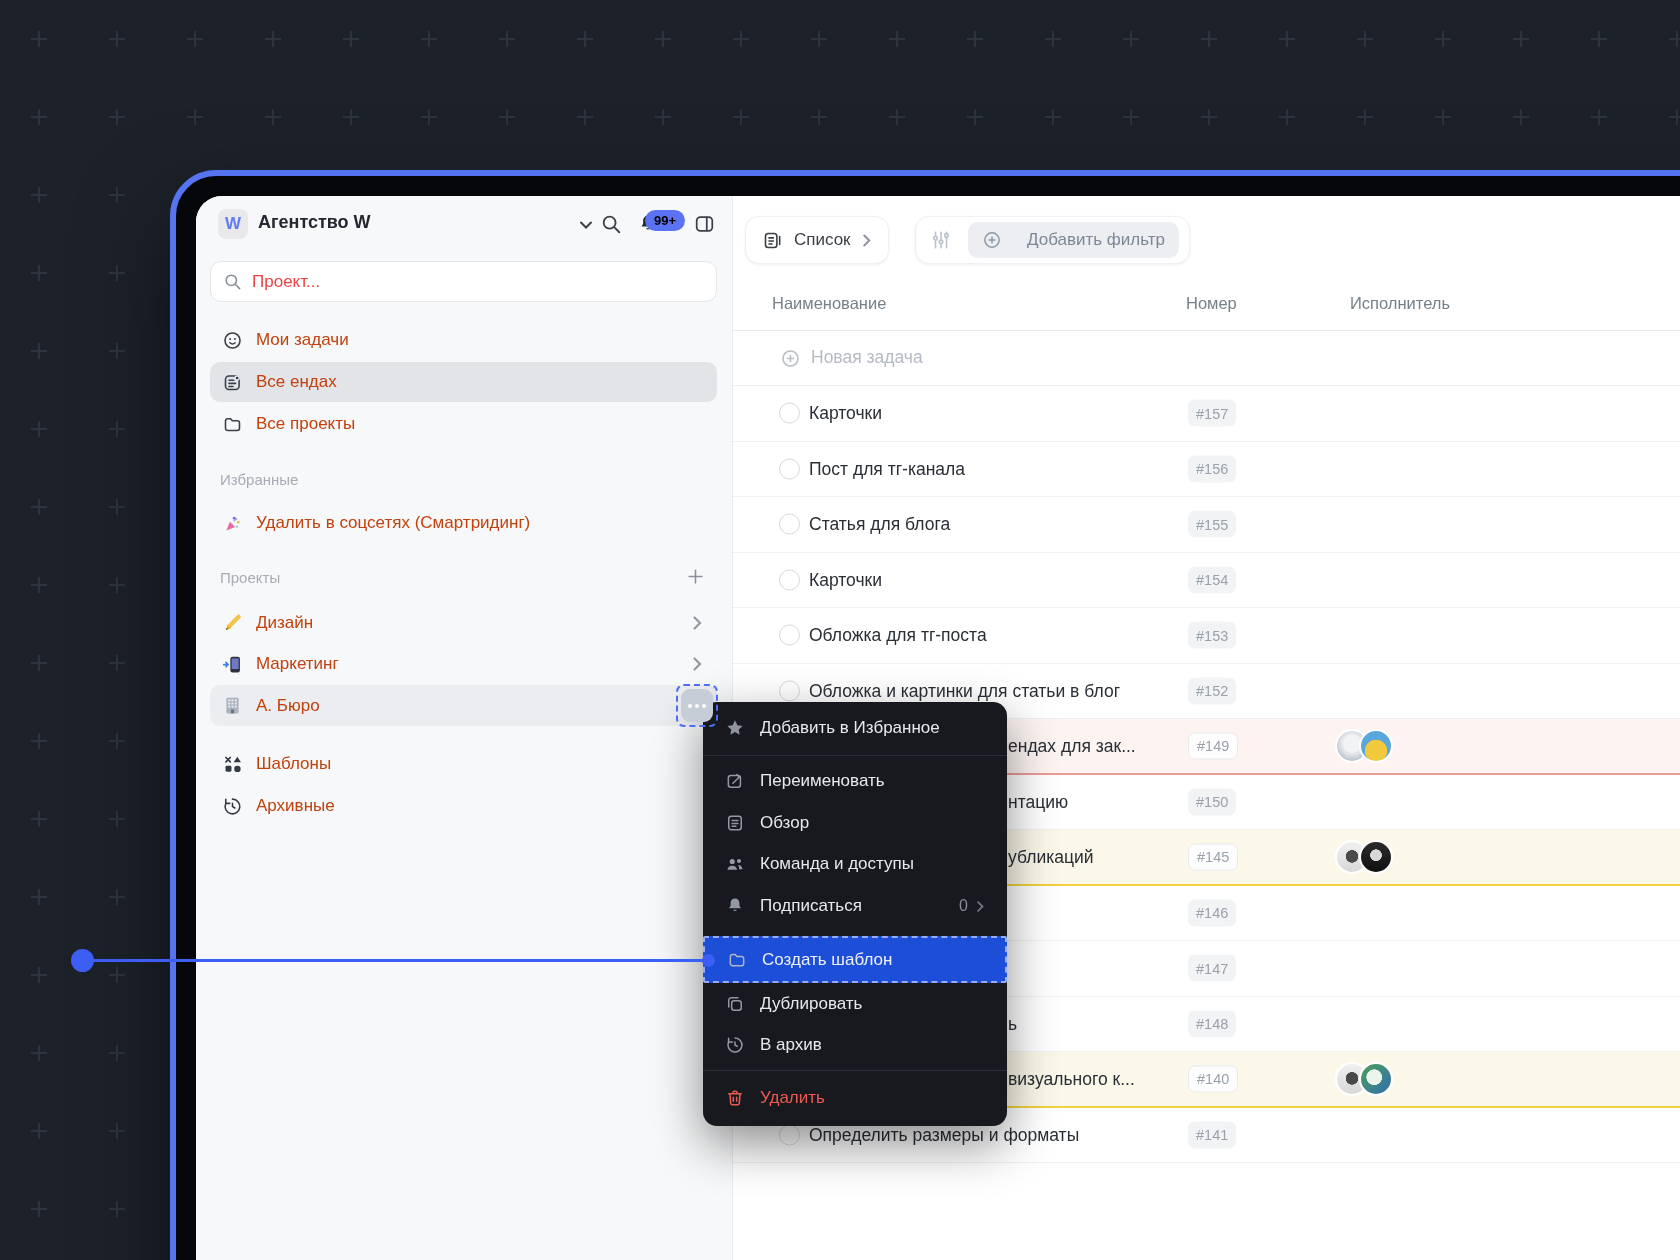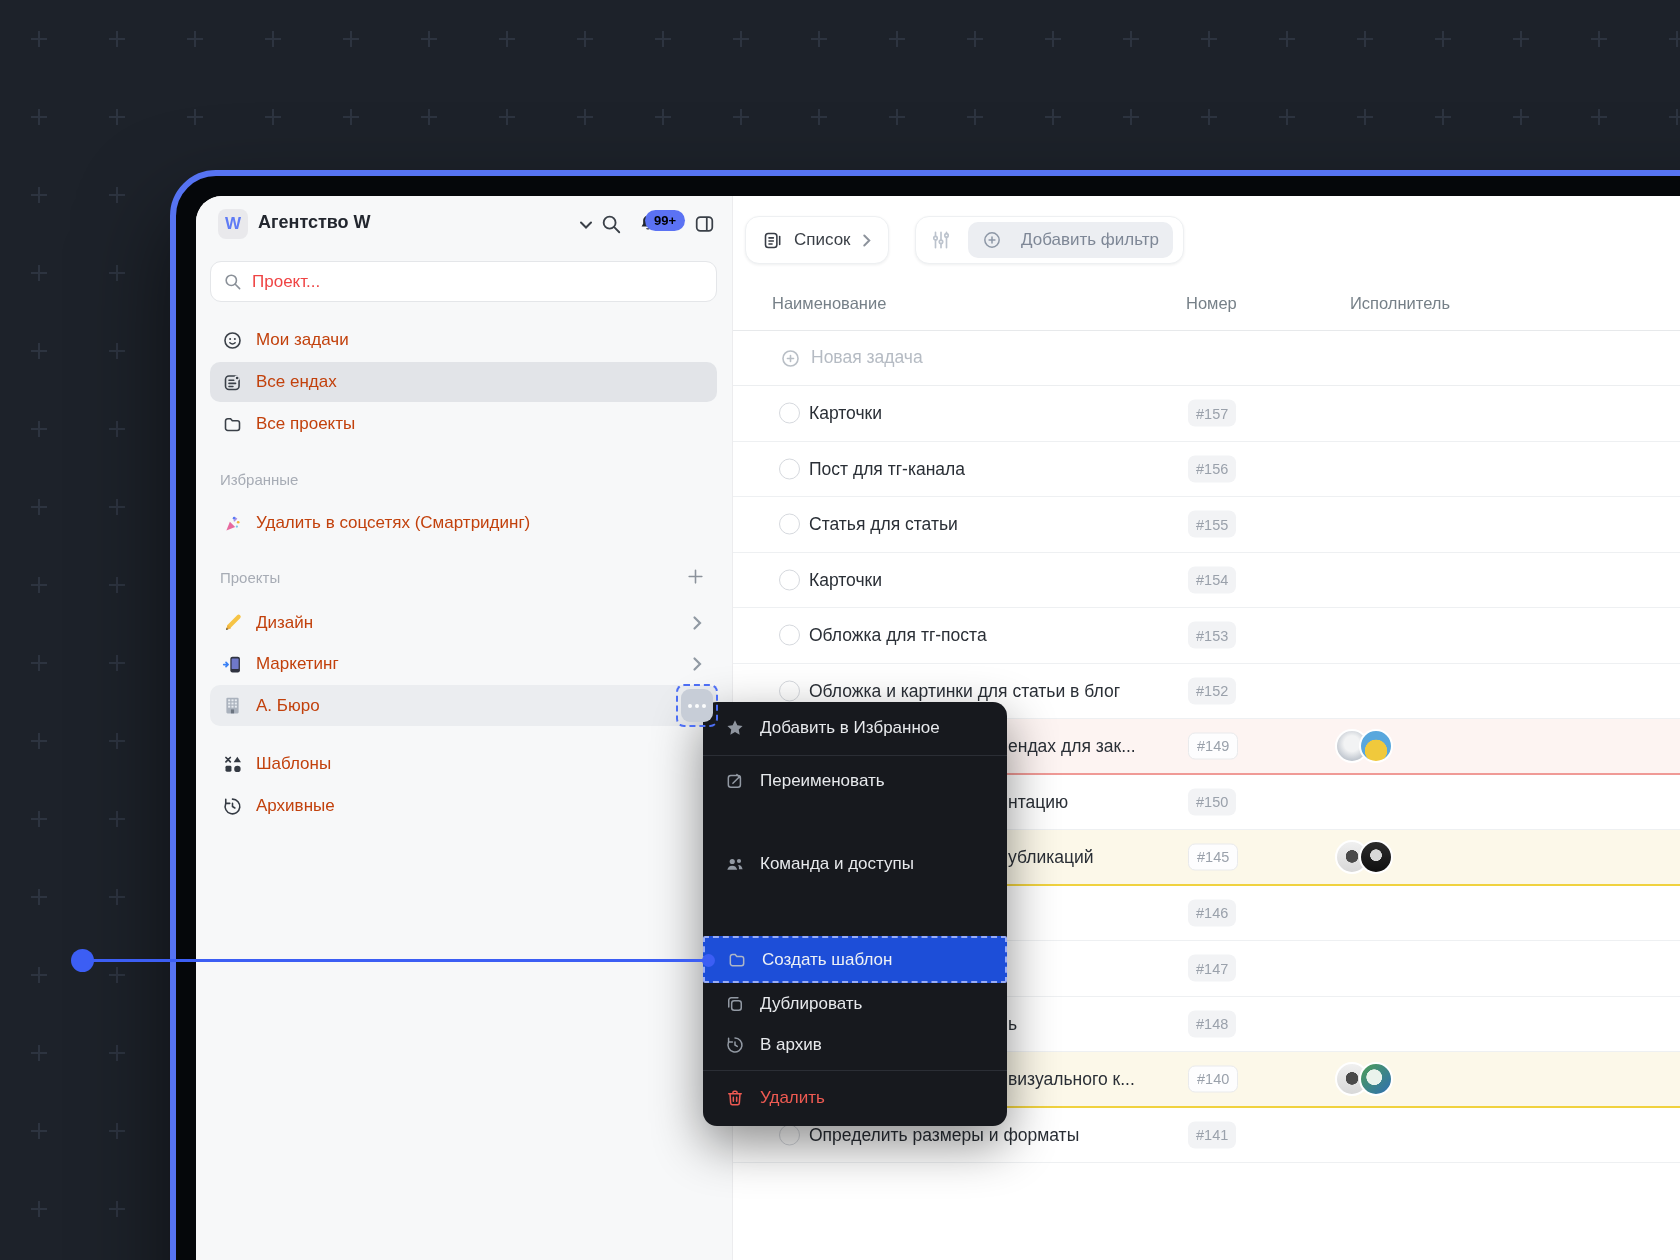--- a/index.html
+++ b/index.html
@@ -43,21 +43,21 @@
 
   
   .main { position:relative; flex:1; background:#fff; }
   .tool-btn { left:12px; top:20px; height:48px; background:#fff; border:1px solid #eef0f2;
     border-radius:14px; box-shadow:0 1px 3px rgba(16,24,40,.07); display:flex; align-items:center;
     padding:0 16px; gap:11px; font-size:17px; color:#3a3f46; font-weight:500; }
   .filter-group { left:182px; top:20px; height:48px; background:#fff; border:1px solid #eef0f2;
     border-radius:14px; box-shadow:0 1px 3px rgba(16,24,40,.07); display:flex; align-items:center;
     padding:0 10px; gap:12px; }
   .filter-pill { background:#eceef2; border-radius:10px; height:36px; display:flex; align-items:center;
-    padding:0 14px; gap:19px; color:#7e8796; font-size:17px; font-weight:500; }
+    padding:0 14px; gap:25px; color:#7e8796; font-size:17px; font-weight:500; }
 
   .thead { left:0; top:94px; right:0; height:30px; color:#768088; font-size:16.5px; font-weight:500; }
   .thead span { position:absolute; top:4px; }
   .thead-line { left:0; right:0; top:134px; height:1px; background:#e7e9eb; }
 
   .newtask { left:0; top:135px; right:0; height:55px; border-bottom:1px solid #eceef0;
     color:#b5bbc3; font-size:17.5px; }
   .rows { left:0; top:190px; right:0; }
   .trow { position:relative; height:55.5px; border-bottom:1px solid #eef0f2; }
   .trow.tint-pink { background:#fdf4f2; border-bottom:2px solid #f09a96; }
@@ -340,21 +340,21 @@
         <span class="ttitle">Карточки</span>
         <span class="badge">#157</span>
       </div>
       <div class="trow">
         <span class="radio"></span>
         <span class="ttitle">Пост для тг-канала</span>
         <span class="badge">#156</span>
       </div>
       <div class="trow">
         <span class="radio"></span>
-        <span class="ttitle">Статья для статьи</span>
+        <span class="ttitle">Статья для блога</span>
         <span class="badge">#155</span>
       </div>
       <div class="trow">
         <span class="radio"></span>
         <span class="ttitle">Карточки</span>
         <span class="badge">#154</span>
       </div>
       <div class="trow">
         <span class="radio"></span>
         <span class="ttitle">Обложка для тг-поста</span>
@@ -431,30 +431,56 @@
 
   <div class="mi" style="top:58px;">
     <span class="micon">
       <svg width="20" height="20" viewBox="0 0 24 24" fill="none" stroke="#9299a3" stroke-width="1.8" stroke-linecap="round">
           <rect x="4" y="5.5" width="14.5" height="14" rx="3"></rect>
           <path d="M9.5 14.8l8.2-8.2M14.2 4.3l3.6 3.6"></path>
         </svg>
     </span>
     <span>Переименовать</span>
   </div>
+  <div class="mi" style="top:100px;">
+    <span class="micon">
+      <svg width="20" height="20" viewBox="0 0 24 24" fill="none" stroke="#9299a3" stroke-width="1.8" stroke-linecap="round">
+          <rect x="4.5" y="4" width="15" height="16" rx="3"></rect>
+          <path d="M8.5 9h7M8.5 12.5h7M8.5 16h4.5"></path>
+        </svg>
+    </span>
+    <span>Обзор</span>
+  </div>
   <div class="mi" style="top:141px;">
     <span class="micon">
       <svg width="20" height="20" viewBox="0 0 24 24" fill="#9299a3">
           <circle cx="8.7" cy="9" r="3.1"></circle>
           <path d="M2.8 19c.6-3.2 2.8-5 5.9-5s5.3 1.8 5.9 5z"></path>
           <circle cx="16.8" cy="8.4" r="2.5"></circle>
           <path d="M15.8 13.3c2.9.1 4.7 1.8 5.3 5.1h-4.3a7.8 7.8 0 00-1-5.1z"></path>
         </svg>
     </span>
     <span>Команда и доступы</span>
+  </div>
+  <div class="mi" style="top:183px;">
+    <span class="micon">
+      <svg width="20" height="20" viewBox="0 0 24 24" fill="#9299a3">
+          <path d="M12 3c-3.2 0-5.3 2.3-5.3 5.5v3.2L5 14.8h14l-1.7-3.1V8.5C17.3 5.3 15.2 3 12 3z"></path>
+          <path d="M9.8 16.5a2.3 2.3 0 004.4 0z"></path>
+        </svg>
+    </span>
+    <span>Подписаться</span>
+    <span class="trail">
+      <span>0</span>
+      <span class="icon">
+        <svg width="9" height="13" viewBox="0 0 11 16" fill="none" stroke="#6f757e" stroke-width="2.2" stroke-linecap="round">
+            <path d="M2.5 2.5L8 8l-5.5 5.5"></path>
+          </svg>
+      </span>
+    </span>
   </div>
 
   <div class="mhl">
     <div class="mi">
       <span class="micon">
         <svg width="20" height="20" viewBox="0 0 24 24" fill="none" stroke="#aeb6c6" stroke-width="1.8">
             <path d="M4 8a2.6 2.6 0 012.6-2.6h3.2l2 2.4h5.6A2.6 2.6 0 0120 10.4v5.8a2.6 2.6 0 01-2.6 2.6H6.6A2.6 2.6 0 014 16.2z"></path>
           </svg>
       </span>
       <span style="color:#eef1f5;">Создать шаблон</span>

